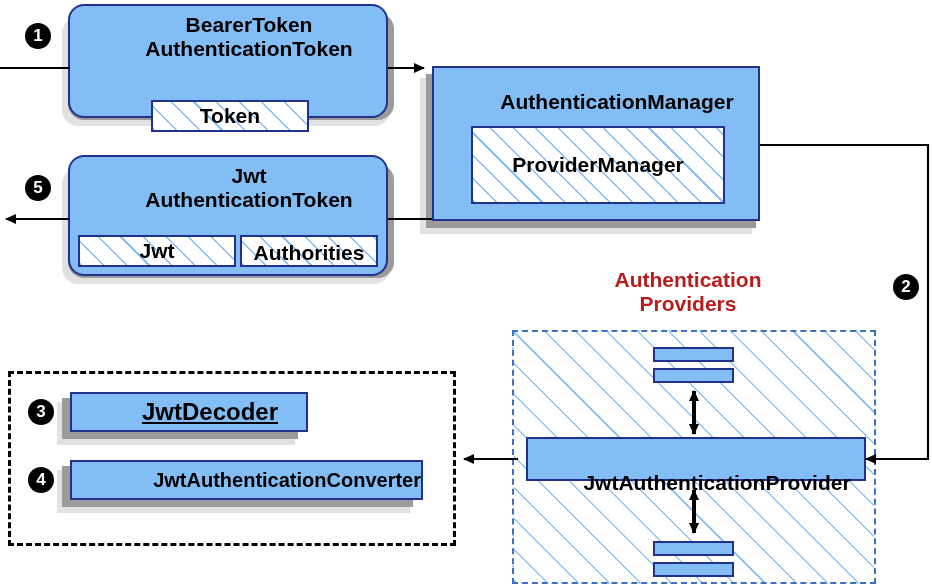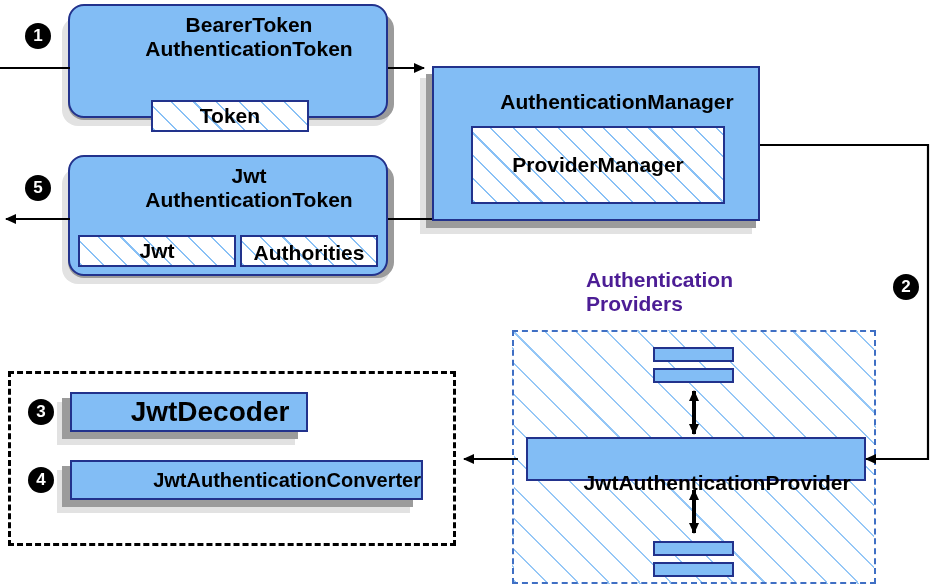--- a/index.html
+++ b/index.html
@@ -95,21 +95,22 @@
     box-sizing: border-box;
     border: 3px dashed #000000;
     background: transparent;
     z-index: 3;
   }
 
   
   .label {
     position: absolute;
     font-weight: bold;
-    color: #4c1d95;
+    color: #b91c1c;
+    text-align: center;
     line-height: 1.12;
     white-space: pre-line;
     z-index: 7;
   }
 
   
   .bullet {
     position: absolute;
     width: 26px;
     height: 26px;
@@ -205,21 +206,21 @@
   <div class="shadow-a" style="left:521px; top:443px; width:340px; height:43px;"></div>
   <div class="node" style="left:526px; top:437px; width:340px; height:44px; display:flex; align-items:center; justify-content:center;">
     <span class="title" style="font-size:21px;margin-top:47px;">JwtAuthenticationProvider</span>
   </div>
 
   <div class="dashed-black" style="left:8px; top:371px; width:448px; height:175px;"></div>
 
   <div class="shadow-b" style="left:57px; top:402px; width:238px; height:43px;"></div>
   <div class="shadow-a" style="left:62px; top:398px; width:236px; height:41px;"></div>
   <div class="node" style="left:70px; top:392px; width:238px; height:40px; display:flex; align-items:center; justify-content:center;">
-    <span class="title" style="font-size:28px;">JwtDecoder</span>
+    <span class="title" style="font-size:24px;text-decoration:underline;">JwtDecoder</span>
   </div>
 
   <div class="shadow-b" style="left:57px; top:470px; width:353px; height:43px;"></div>
   <div class="shadow-a" style="left:62px; top:466px; width:351px; height:41px;"></div>
   <div class="node" style="left:70px; top:460px; width:353px; height:40px; display:flex; align-items:center; justify-content:flex-end;">
     <span class="title" style="font-size:20px;">JwtAuthenticationConverter</span>
   </div>
 
   <div class="shadow-b" style="left:420px; top:78px; width:332px; height:156px;"></div>
   <div class="shadow-a" style="left:426px; top:74px; width:330px; height:154px;"></div>

